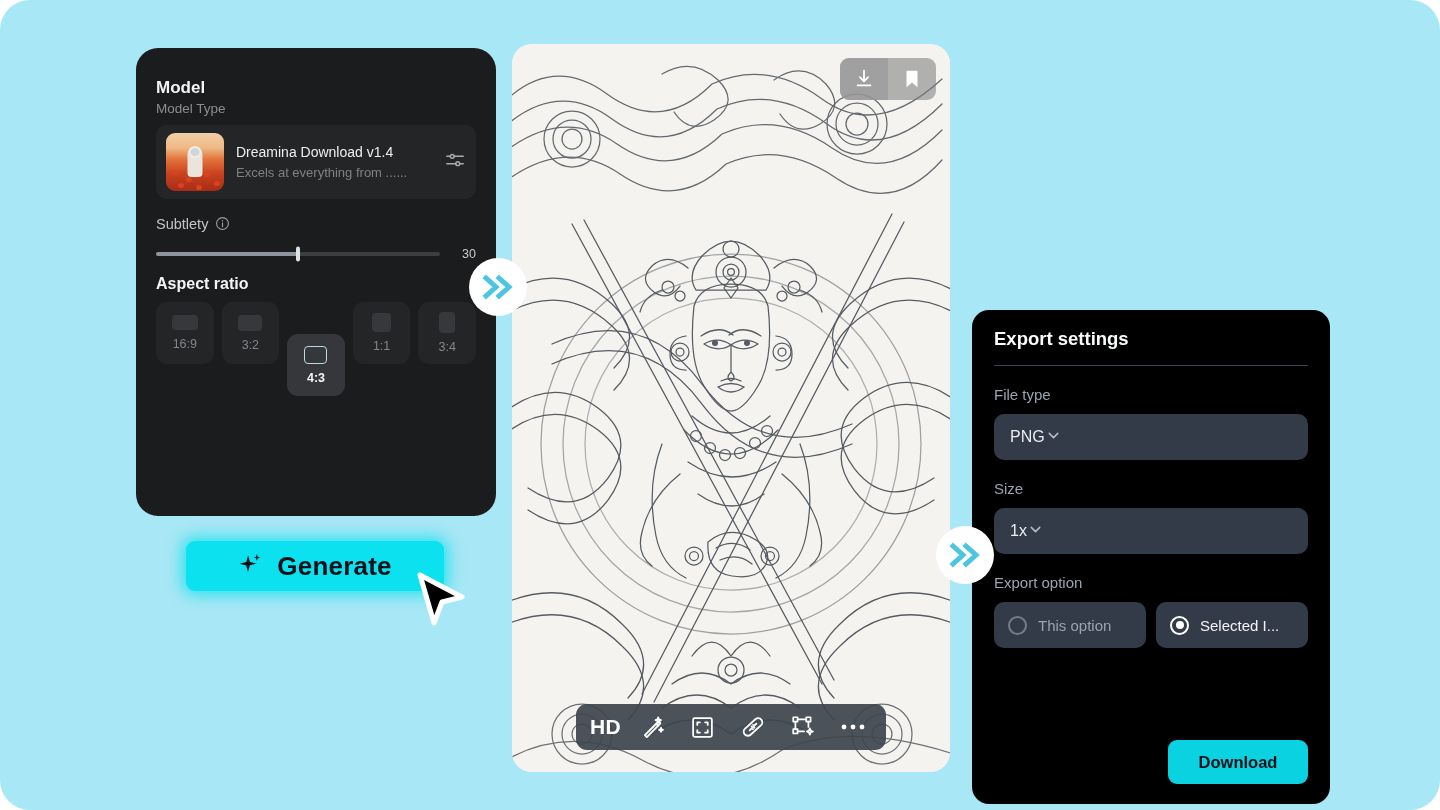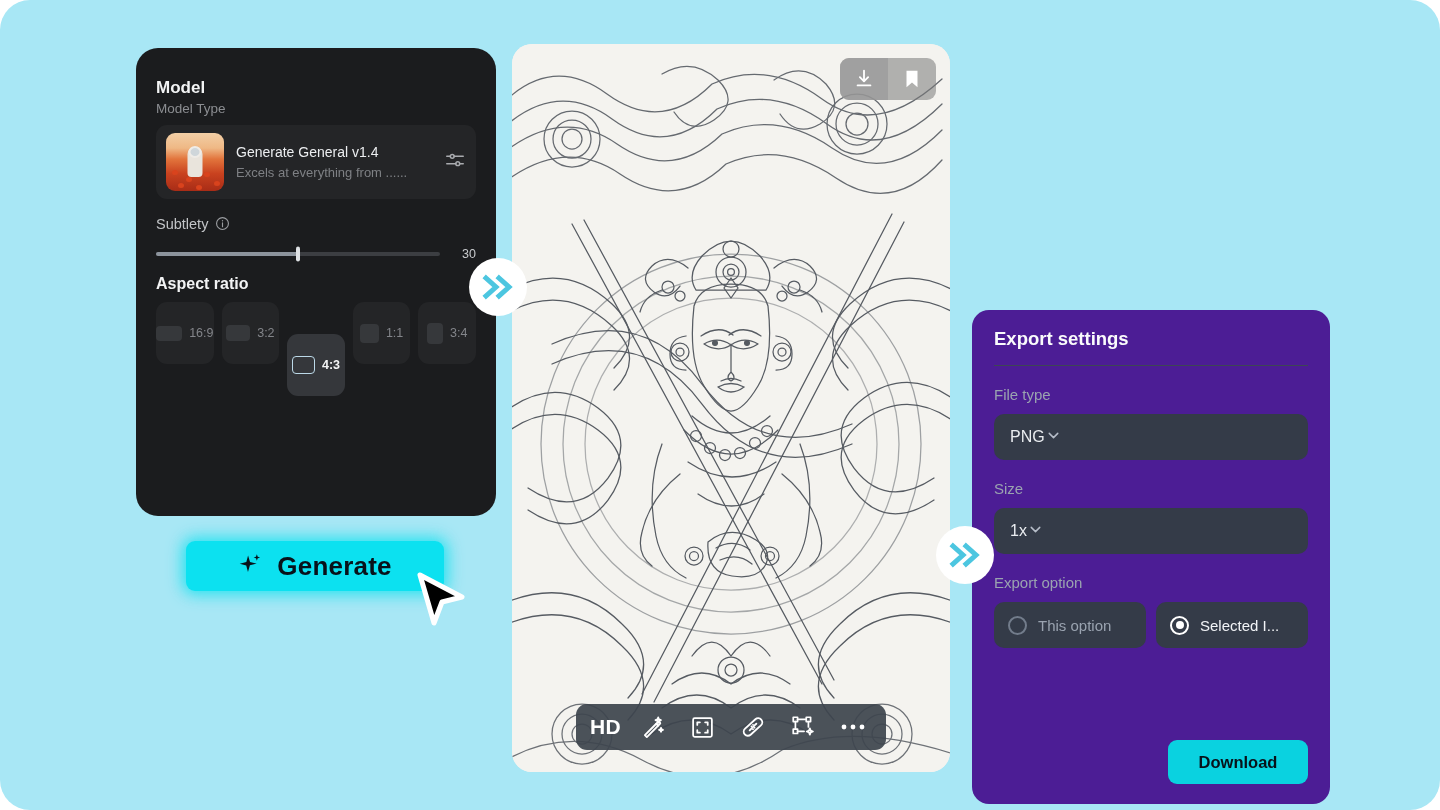--- a/index.html
+++ b/index.html
@@ -198,21 +198,21 @@
     display: flex;
     gap: 8px;
     margin-top: 9px;
   }
   .ar-btn {
     flex: 1;
     background: #242527;
     border-radius: 11px;
     height: 62px;
     display: flex;
-    flex-direction: row;
+    flex-direction: column;
     align-items: center;
     justify-content: center;
     gap: 7px;
     cursor: pointer;
   }
   .ar-btn.sel { background: #35373b; margin-top: 32px; }
   .ar-glyph {
     background: #36383b;
     border-radius: 4px;
   }
@@ -324,21 +324,21 @@
     letter-spacing: .4px;
   }
 
   
   #export-panel {
     position: absolute;
     left: 972px;
     top: 310px;
     width: 358px;
     height: 494px;
-    background: #4c1d95;
+    background: #000000;
     border-radius: 17px;
     padding: 18px 22px 20px 22px;
   }
   #export-title {
     font-size: 18.5px;
     font-weight: bold;
     color: #fafbfc;
   }
   #export-divider {
     height: 1px;
@@ -455,21 +455,21 @@
         <div class="fl" style="left:6px;  top:64%;"></div>
         <div class="fl" style="left:20px; top:76%;"></div>
         <div class="fl" style="left:38px; top:68%;"></div>
         <div class="fl" style="left:48px; top:82%;"></div>
         <div class="fl" style="left:12px; top:86%;"></div>
         <div class="fl" style="left:30px; top:90%;"></div>
         <div class="astro"></div>
         <div class="helm"></div>
       </div>
       <div id="model-info">
-        <div id="model-name">Generate General v1.4</div>
+        <div id="model-name">Dreamina Download v1.4</div>
         <div id="model-desc">Excels at everything from ......</div>
       </div>
       <span>
         <svg width="22" height="22" viewBox="0 0 24 24" fill="none" stroke="#a9abaf" stroke-width="1.6" stroke-linecap="round">
           <path d="M3 8h4M11 8h10"></path>
           <circle cx="9" cy="8" r="2.1"></circle>
           <path d="M3 16h10M17 16h4"></path>
           <circle cx="15" cy="16" r="2.1"></circle>
         </svg>
       </span>

